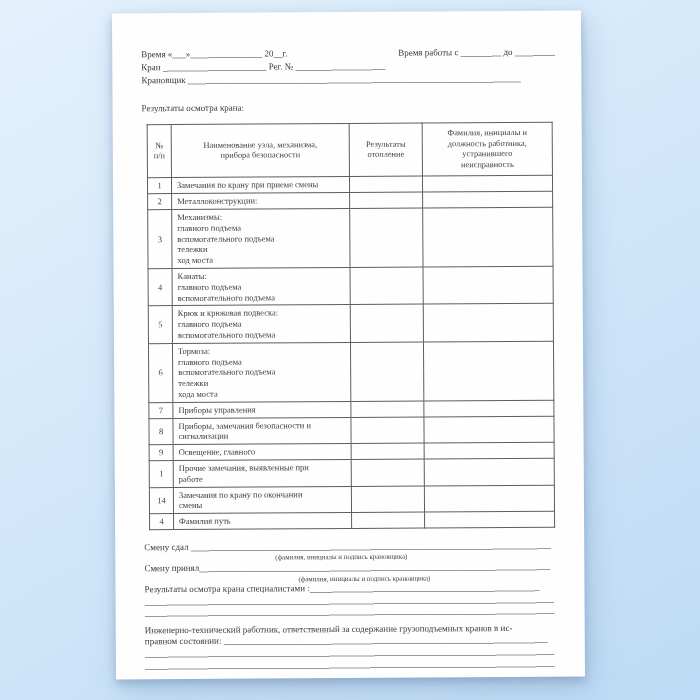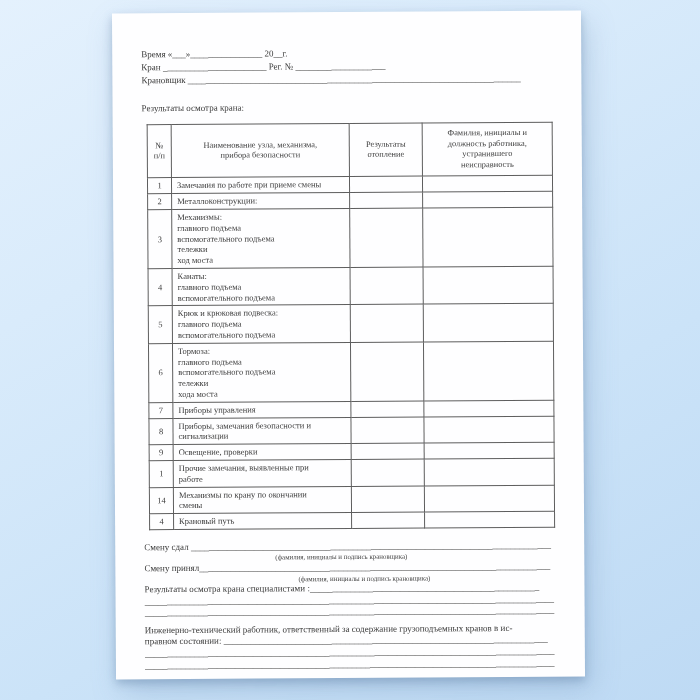--- a/index.html
+++ b/index.html
@@ -43,20 +43,21 @@
 </style>
 </head>
 <body>
 
 <div>
   <div class="paper">
     <div class="content">
 
       <div class="tl l1">
         <span>Время «___»________________ 20__г.</span>
+        <span>Время работы с _________ до _________</span>
       </div>
       <div class="tl">Кран _______________________ Рег. № ____________________</div>
       <div class="tl">Крановщик __________________________________________________________________________</div>
 
       <div class="section-title">Результаты осмотра крана:</div>
 
       <table>
         <colgroup>
           <col style="width:24px">
             <col style="width:178px">
@@ -73,21 +74,21 @@
 отопление</th>
             <th>Фамилия, инициалы и
 должность работника,
 устранившего
 неисправность</th>
           </tr>
         </thead>
         <tbody>
             <tr>
               <td class="c-num">1</td>
-              <td class="c-name">Замечания по работе при приеме смены</td>
+              <td class="c-name">Замечания по крану при приеме смены</td>
               <td class="c-res"></td>
               <td class="c-fix"></td>
             </tr>
             <tr>
               <td class="c-num">2</td>
               <td class="c-name">Металлоконструкции:</td>
               <td class="c-res"></td>
               <td class="c-fix"></td>
             </tr>
             <tr>
@@ -134,41 +135,41 @@
             </tr>
             <tr>
               <td class="c-num">8</td>
               <td class="c-name">Приборы, замечания безопасности и
 сигнализации</td>
               <td class="c-res"></td>
               <td class="c-fix"></td>
             </tr>
             <tr>
               <td class="c-num">9</td>
-              <td class="c-name">Освещение, проверки</td>
+              <td class="c-name">Освещение, главного</td>
               <td class="c-res"></td>
               <td class="c-fix"></td>
             </tr>
             <tr>
               <td class="c-num">1</td>
               <td class="c-name">Прочие замечания, выявленные при
 работе</td>
               <td class="c-res"></td>
               <td class="c-fix"></td>
             </tr>
             <tr>
               <td class="c-num">14</td>
-              <td class="c-name">Механизмы по крану по окончании
+              <td class="c-name">Замечания по крану по окончании
 смены</td>
               <td class="c-res"></td>
               <td class="c-fix"></td>
             </tr>
             <tr>
               <td class="c-num">4</td>
-              <td class="c-name">Крановый путь</td>
+              <td class="c-name">Фамилия путь</td>
               <td class="c-res"></td>
               <td class="c-fix"></td>
             </tr>
           </tbody>
       </table>
 
       <div class="footer">
         <div class="fl">Смену сдал ________________________________________________________________________________</div>
         <div class="note note-1">(фамилия, инициалы и подпись крановщика)</div>
         <div class="fl">Смену принял______________________________________________________________________________</div>

